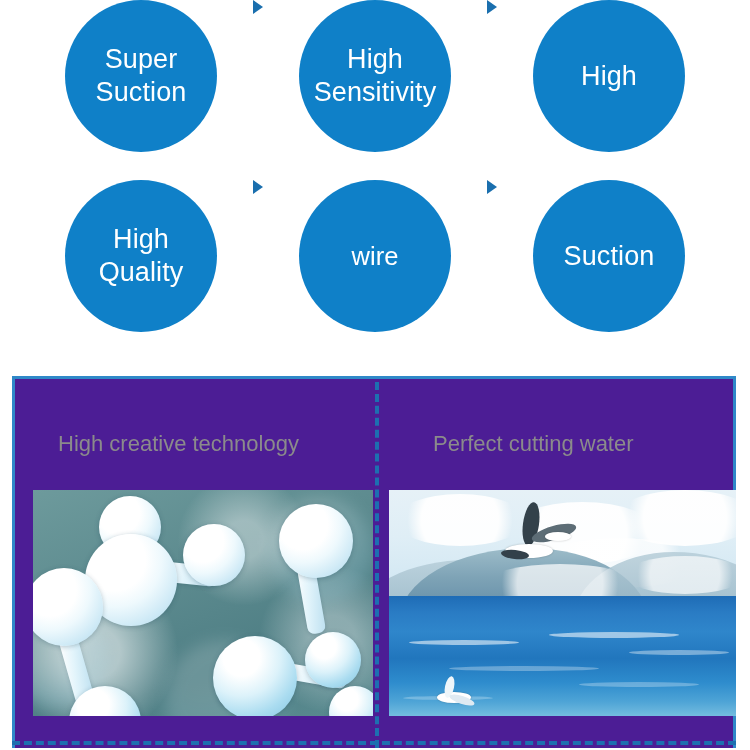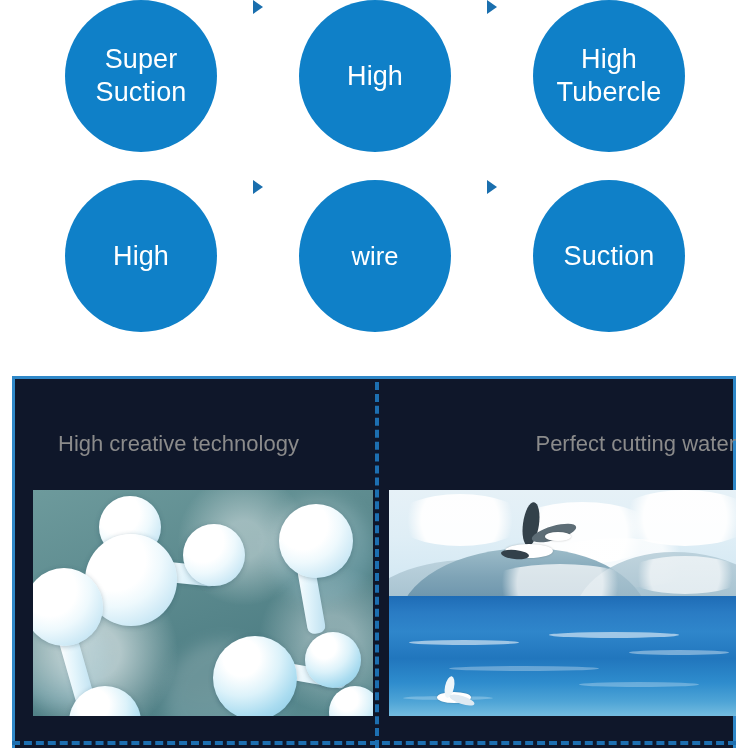--- a/index.html
+++ b/index.html
@@ -71,21 +71,21 @@
   
   .panel {
     position: absolute;
     left: 12px;
     top: 376px;
     width: 724px;
     height: 372px;
     border: 3px solid #2f88c8;
     border-bottom: none;
     box-sizing: border-box;
-    background: #0f172a;
+    background: #4c1d95;
   }
   .panel-bottom-dash {
     position: absolute;
     left: 12px;
     top: 741px;
     width: 724px;
     height: 0;
     border-bottom: 4px dashed #1d6fb0;
   }
   .panel-inner {
@@ -97,21 +97,21 @@
     display: flex;
   }
   .panel-col {
     position: relative;
     flex: 1 1 50%;
     box-sizing: border-box;
     display: flex;
     flex-direction: column;
   }
   .panel-col.left  { padding: 0 0 0 8px; }
-  .panel-col.right { padding: 0 8px 0 10px; align-items: flex-end; }
+  .panel-col.right { padding: 0 8px 0 10px; }
 
   .divider {
     position: absolute;
     left: 360px;
     top: 3px;
     width: 0;
     height: 366px;
     border-left: 4px dashed #1d6fb0;
   }
 
@@ -229,39 +229,40 @@
       <div class="line">Super</div>
       <div class="line">Suction</div>
     </div>
 
     <div class="gap"></div>
     <div class="arrow"></div>
     <div class="gap"></div>
 
     <div class="circle">
       <div class="line">High</div>
+      <div class="line">Sensitivity</div>
     </div>
 
     <div class="gap"></div>
     <div class="arrow"></div>
     <div class="gap"></div>
 
     <div class="circle">
       <div class="line">High</div>
-      <div class="line">Tubercle</div>
     </div>
 
     <div class="spacer-left"></div>
   </div>
 
   <div class="feature-row row-2">
     <div class="spacer-left"></div>
 
     <div class="circle">
       <div class="line">High</div>
+      <div class="line">Quality</div>
     </div>
 
     <div class="gap"></div>
     <div class="arrow"></div>
     <div class="gap"></div>
 
     <div class="circle tight">
       <div class="line">wire</div>
     </div>
 

